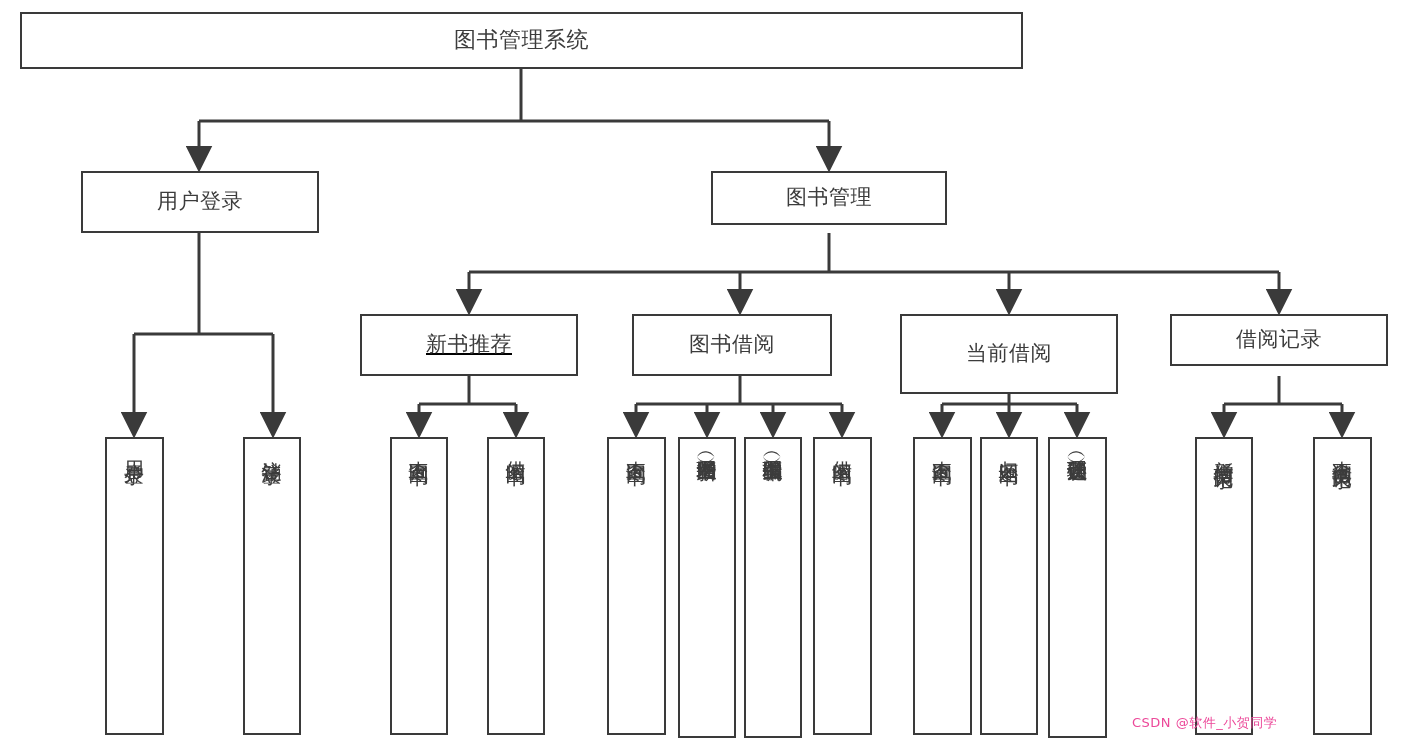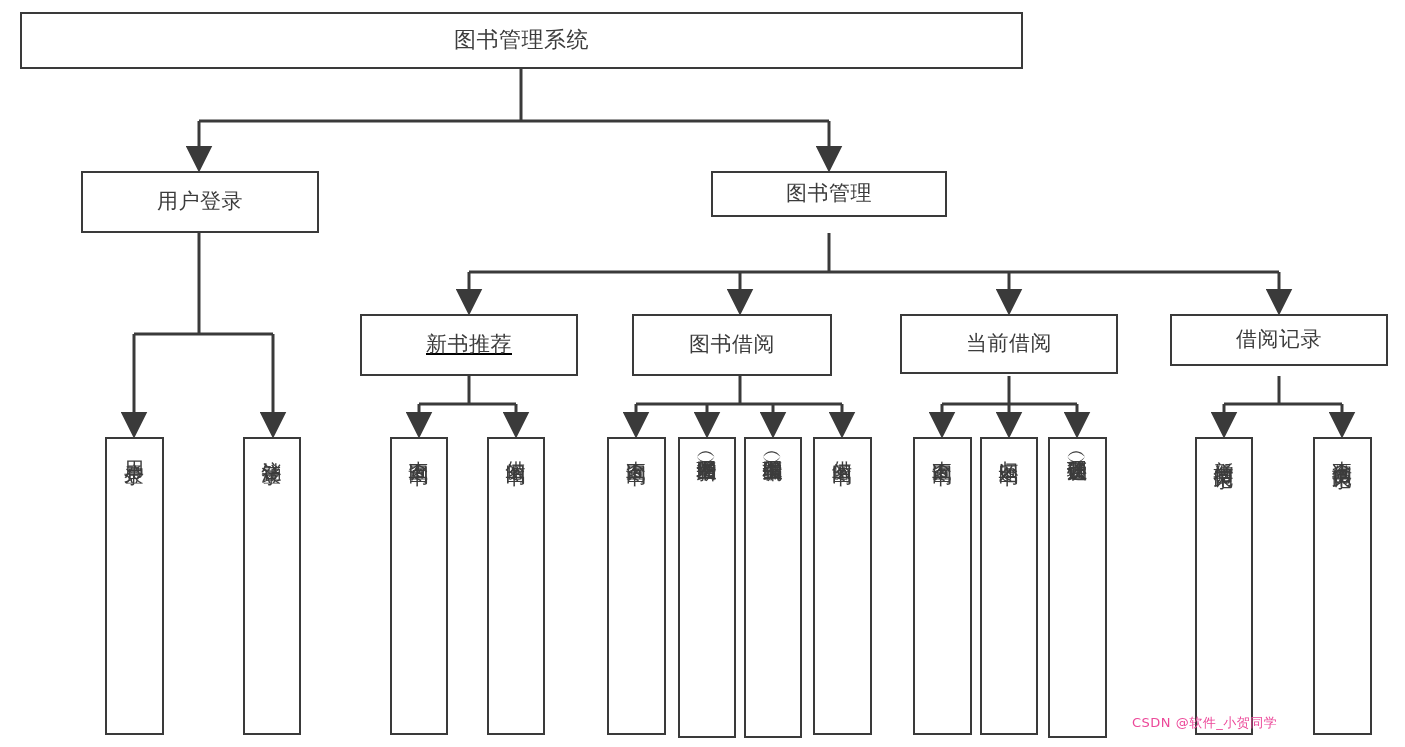--- a/index.html
+++ b/index.html
@@ -135,31 +135,31 @@
     </g>
   </svg>
 
   <div class="node h root" style="left:20px; top:12px; width:1003px; height:57px;">
     <span class="node-label">图书管理系统</span>
   </div>
 
   <div class="node h" style="left:81px; top:171px; width:238px; height:62px;">
     <span class="node-label">用户登录</span>
   </div>
-  <div class="node h" style="left:711px; top:171px; width:236px; height:46px;">
+  <div class="node h" style="left:711px; top:171px; width:236px; height:54px;">
     <span class="node-label">图书管理</span>
   </div>
 
   <div class="node h" style="left:360px; top:314px; width:218px; height:62px;text-decoration:underline;">
     <span class="node-label">新书推荐</span>
   </div>
   <div class="node h" style="left:632px; top:314px; width:200px; height:62px;">
     <span class="node-label">图书借阅</span>
   </div>
-  <div class="node h" style="left:900px; top:314px; width:218px; height:60px;">
+  <div class="node h" style="left:900px; top:314px; width:218px; height:80px;">
     <span class="node-label">当前借阅</span>
   </div>
   <div class="node h" style="left:1170px; top:314px; width:218px; height:52px;">
     <span class="node-label">借阅记录</span>
   </div>
 
   <div class="node v" style="left:105px; top:437px; width:59px; height:298px;">
     <span class="node-label">用户登录</span>
   </div>
   <div class="node v" style="left:243px; top:437px; width:58px; height:298px;">

